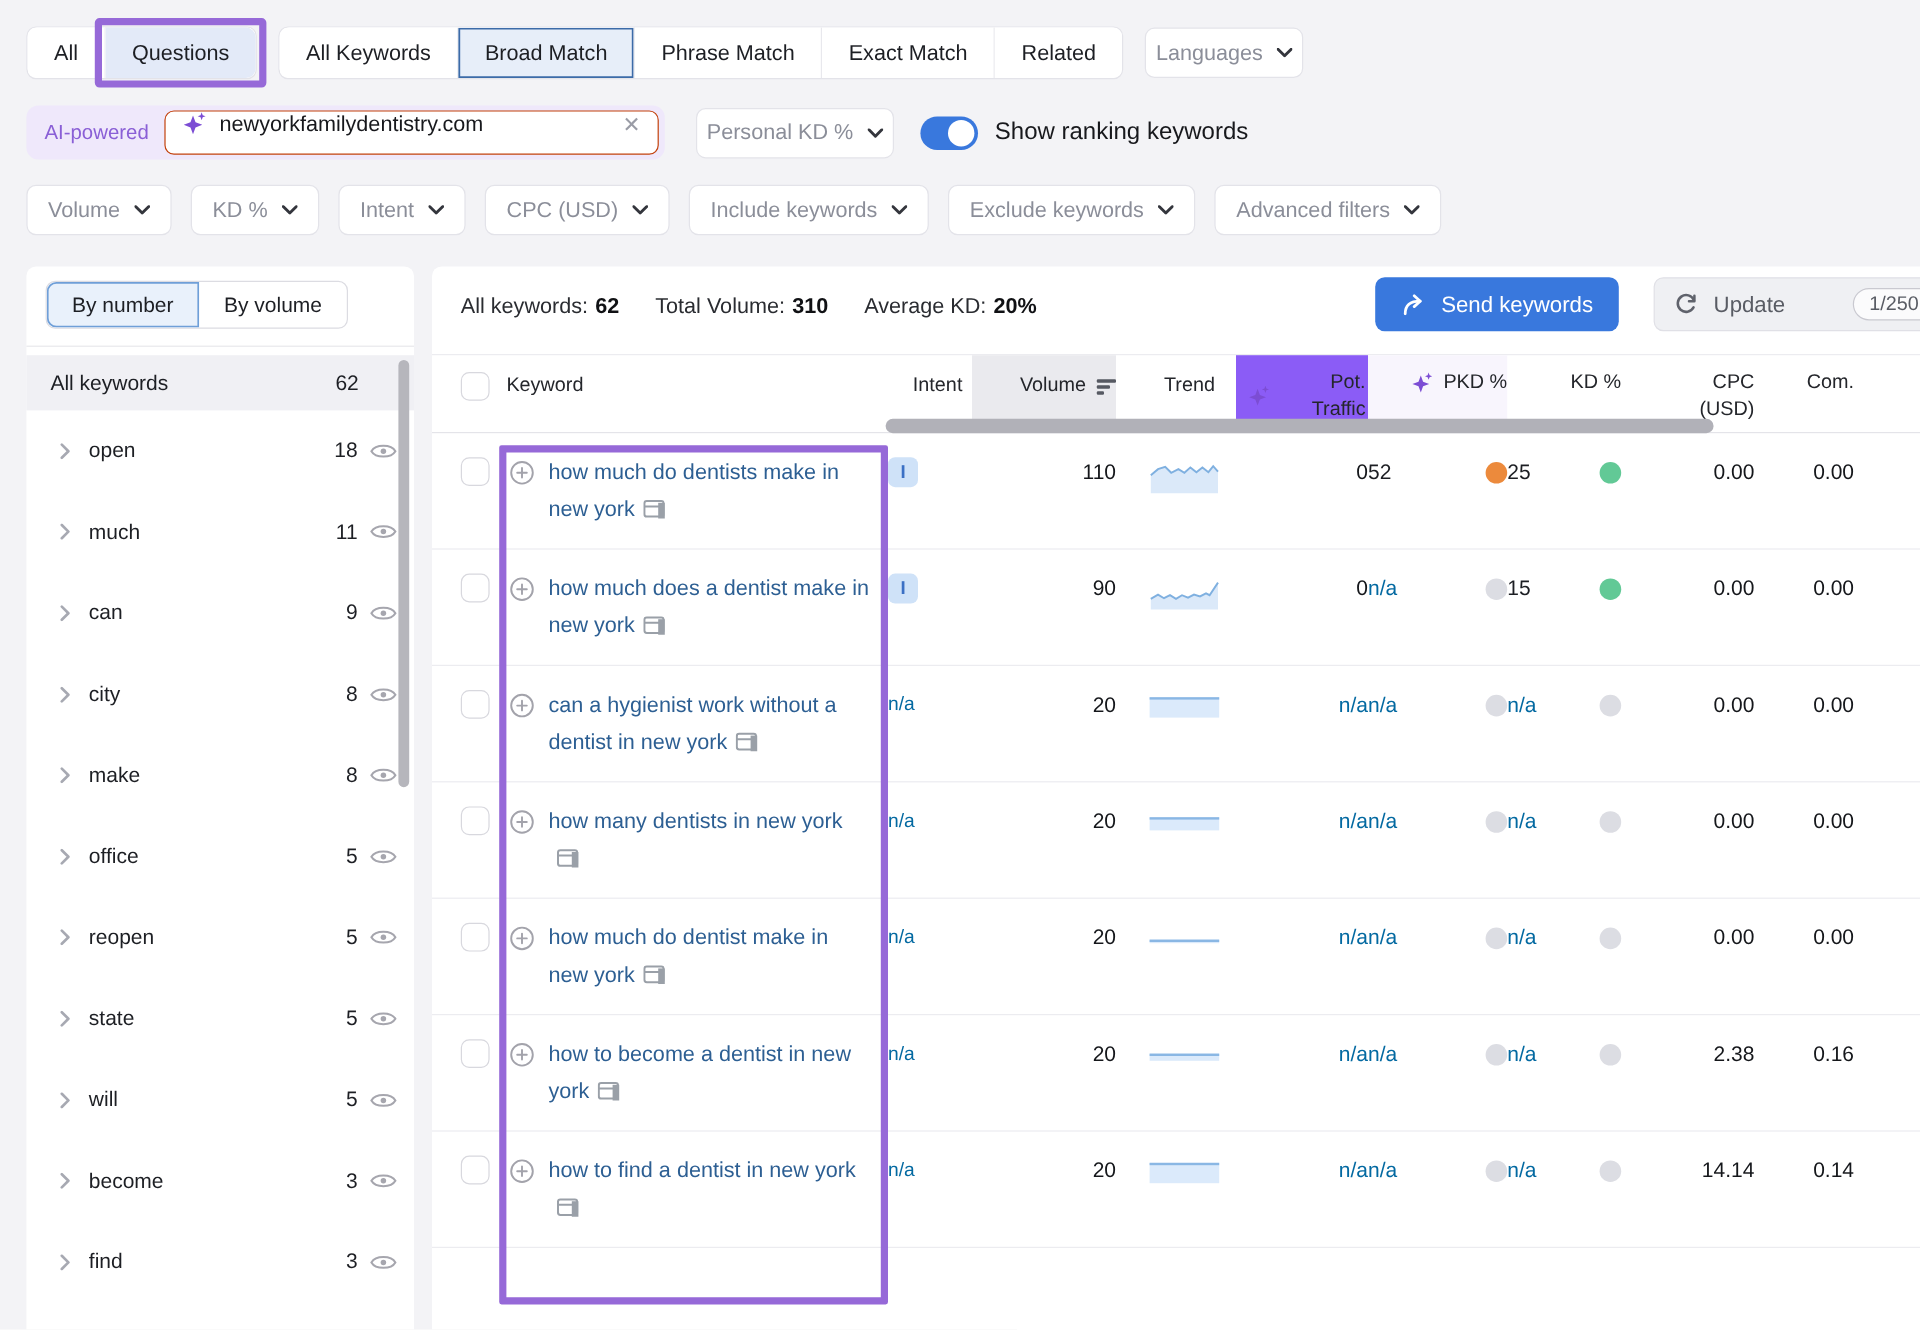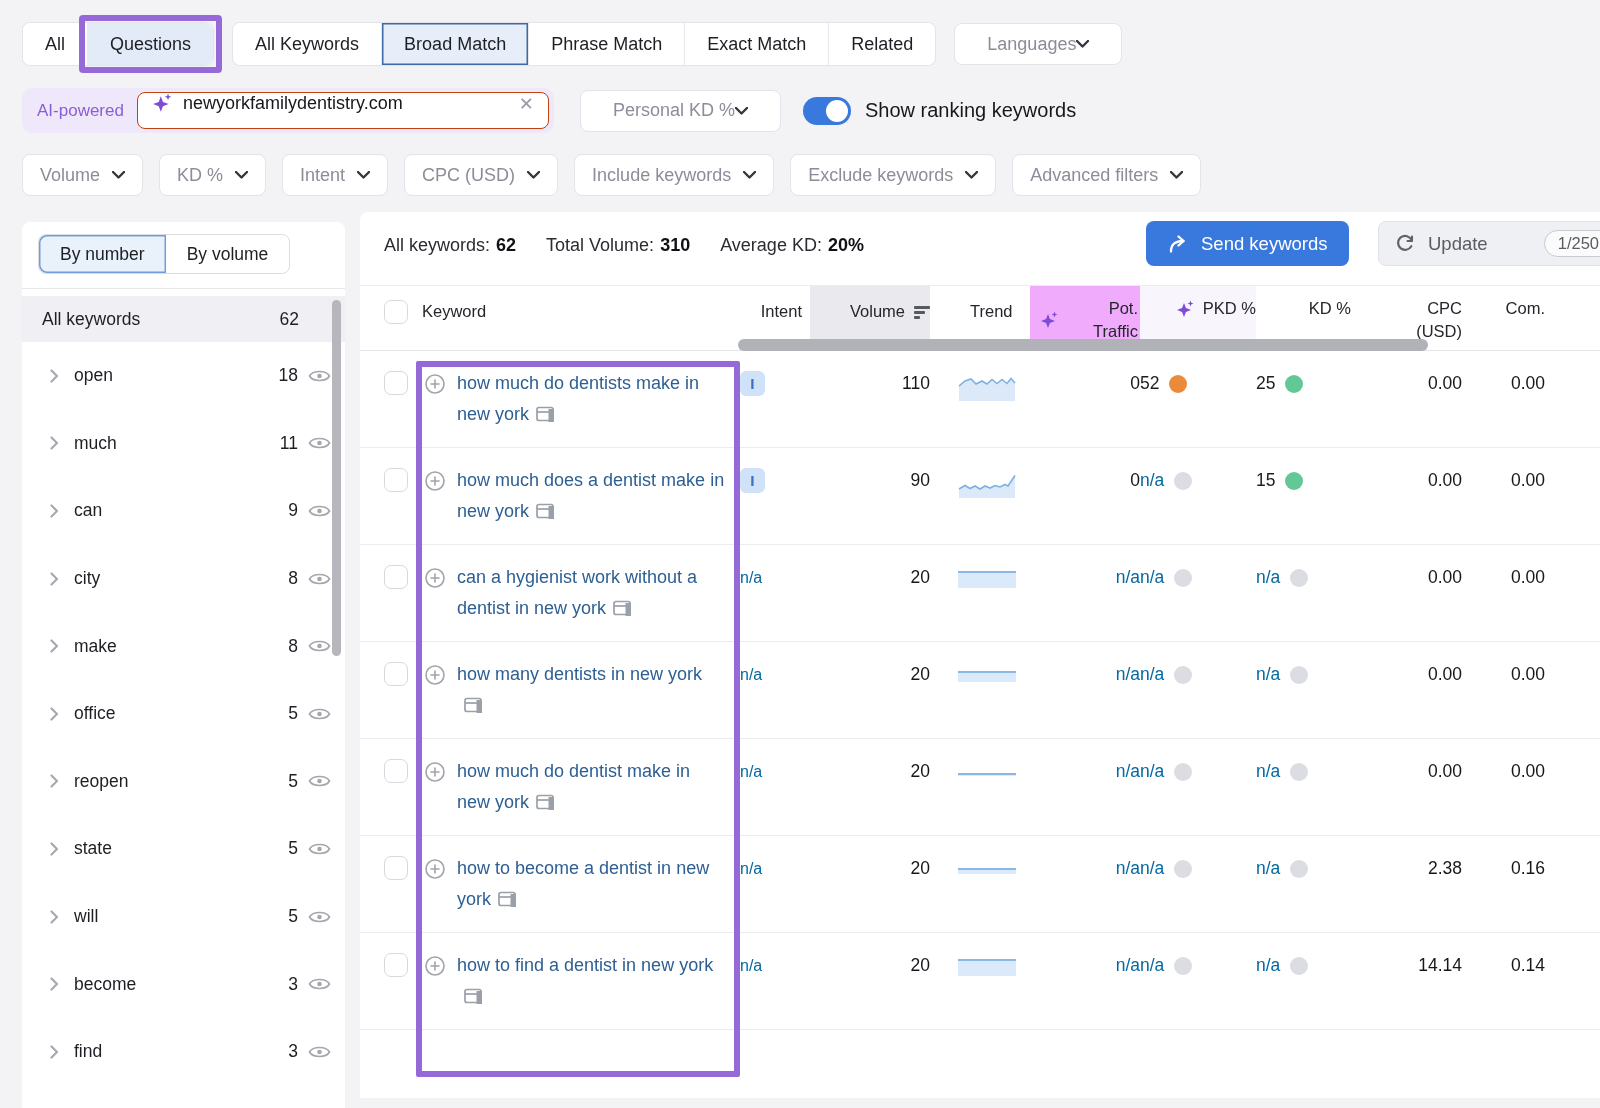--- a/index.html
+++ b/index.html
@@ -10,21 +10,21 @@
   .tabrow { position:absolute; left:22px; top:22px; display:flex; align-items:center; }
   .tabgroup { display:flex; background:#fff; border:1px solid #e3e3e9; border-radius:8px; overflow:visible; }
   .tab { height:42px; display:flex; align-items:center; padding:0 22px; font-size:18px; color:#1d1f24; background:#fff; border-right:1px solid #e8e8ed; cursor:pointer; white-space:nowrap; }
   .tab:first-child { border-radius:8px 0 0 8px; }
   .tab:last-child { border-right:none; border-radius:0 8px 8px 0; }
   .tab.sel-blue { background:#e7eef9; box-shadow:inset 0 0 0 1.5px #3c6ba8; border-radius:0; }
   .tab.sel-q { background:#e3eaf8; }
   .q-wrap { position:relative; }
   .q-annot { position:absolute; left:-9px; top:-8px; right:-9px; bottom:-8px; border:6px solid #9669d8; border-radius:4px; pointer-events:none; z-index:6; }
   .gap { width:18px; }
-  .dd-pill { height:42px; background:#fff; border:1px solid #e3e3e9; border-radius:8px; display:flex; align-items:center; padding:0 32px; font-size:18px; color:#8b8e99; cursor:pointer; white-space:nowrap; }
+  .dd-pill { height:42px; background:#fff; border:1px solid #e3e3e9; border-radius:8px; display:flex; align-items:center; gap:12px; padding:0 8px; font-size:18px; color:#8b8e99; cursor:pointer; white-space:nowrap; }
   .chev { width:13px; height:8px; }
   .chev polyline { fill:none; stroke:#34363d; stroke-width:2.4; stroke-linecap:round; stroke-linejoin:round; }
 
   
   .searchrow { position:absolute; left:22px; top:88px; display:flex; align-items:center; }
   .ai-pill { background:#efe8fb; border-radius:10px; display:flex; align-items:center; height:45px; padding:0 5px 0 15px; }
   .ai-label { color:#8a5fd6; font-size:17px; margin-right:13px; }
   .ai-input { background:#fff; border:1px solid #c2410c; border-radius:8px; height:37px; width:412px; display:flex; padding:0 14px; }
   .ai-input .query { font-size:18px; color:#17181c; flex:1; margin-left:10px; }
   .x-icon { color:#9a9ca6; font-size:18px; cursor:pointer; }
@@ -50,21 +50,21 @@
   .kwitem .chevr { width:9px; height:14px; margin-right:15px; flex:none; }
   .kwitem .chevr polyline { fill:none; stroke:#a7a9b2; stroke-width:2.2; stroke-linecap:round; stroke-linejoin:round; }
   .kwitem .lbl { font-size:17.5px; color:#1d1f24; flex:1; }
   .kwitem .cnt { font-size:17.5px; color:#1d1f24; }
   .eye { width:23px; height:16px; margin-left:10px; flex:none; }
   .eye path { fill:none; stroke:#a6a6ae; stroke-width:1.7; }
   .eye circle { fill:#a6a6ae; }
   .vscroll { position:absolute; right:4px; top:78px; width:9px; height:356px; border-radius:5px; background:#b6b6bc; }
 
   
-  .main { position:absolute; left:360px; top:212px; width:1240px; height:886px; background:#fff; border-radius:8px 0 0 0; }
+  .main { position:absolute; left:360px; top:222px; width:1240px; height:886px; background:#fff; border-radius:8px 0 0 0; }
   .statsrow { display:flex; align-items:center; height:62px; padding:4px 0 0 24px; }
   .stat { font-size:18px; color:#2a2c31; margin-right:30px; }
   .stat b { color:#101114; font-weight:700; margin-left:6px; }
   .send-btn { position:absolute; left:786px; top:9px; height:45px; background:#3978dd; color:#fff; border:none; border-radius:8px; font-size:18.5px; display:flex; align-items:center; gap:12px; padding:0 22px; cursor:pointer; font-family:inherit; }
   .send-btn svg { width:21px; height:18px; }
   .send-btn svg path { fill:none; stroke:#fff; stroke-width:2.3; stroke-linecap:round; stroke-linejoin:round; }
   .update-btn { position:absolute; left:1018px; top:9px; height:45px; width:252px; background:#eff0f3; border:1px solid #e0e0e6; border-radius:8px; display:flex; align-items:center; gap:13px; padding:0 16px; font-size:18.5px; color:#595c64; cursor:pointer; font-family:inherit; }
   .update-btn svg { width:20px; height:20px; }
   .update-btn svg path { fill:none; stroke:#5f626b; stroke-width:2.1; stroke-linecap:round; stroke-linejoin:round; }
   .upd-pill { margin-left:auto; background:#fbfbfc; border:1.5px solid #c9c9d0; border-radius:15px; padding:3px 13px; font-size:16.5px; color:#595c64; white-space:nowrap; }
@@ -74,21 +74,21 @@
   .thead { position:absolute; left:0; top:73px; width:1240px; height:66px; border-top:1px solid #ececf0; border-bottom:1px solid #e4e4e9; font-size:16.5px; color:#24262b; }
   .th { padding-top:11px; line-height:23px; }
   .th.r { text-align:right; }
   .th-check { padding:14px 0 0 24px; }
   .th-kw { padding-left:2px; padding-top:14px; }
   .th-vol { background:#eaeaee; display:flex; justify-content:flex-end; align-items:flex-start; padding-top:14px; gap:9px; }
   .sort-ic { display:flex; flex-direction:column; gap:2.5px; margin-top:6px; }
   .sort-ic span { display:block; height:2.6px; background:#565962; border-radius:1px; }
   .sort-ic .b1{width:16px;} .sort-ic .b2{width:11px;} .sort-ic .b3{width:6px;}
   .th-trend { padding-left:40px; padding-top:14px; }
-  .th-pot { background:#f0abfc; display:flex; justify-content:flex-end; gap:23px; padding-right:2px; }
+  .th-pot { background:#8b5cf6; display:flex; justify-content:flex-end; gap:23px; padding-right:2px; }
   .th-pot .two { text-align:right; width:56px; }
   .th-pkd { background:#f8f5fd; display:flex; justify-content:flex-end; align-items:flex-start; gap:8px; padding-top:11px; }
   .sparkle { width:19px; height:19px; margin-top:3px; flex:none; }
   .sparkle path { fill:#7c4dd4; }
   .th-cpc .two { display:inline-block; text-align:right; width:60px; }
   .checkbox { width:24px; height:24px; border:1.5px solid #d8d8de; border-radius:7px; background:#fff; cursor:pointer; }
 
   .rows { position:absolute; left:0; top:139px; width:1240px; }
   .trow { border-bottom:1px solid #ececf0; }
   .td { padding-top:22px; font-size:17.5px; }
@@ -109,21 +109,21 @@
   .intent-cell .val.na { margin-top:2px; }
   .trend-cell { padding-top:24px; padding-left:28px; }
   .spark { width:58px; height:27px; display:block; }
   .spark .area { fill:#dbe9f9; }
   .spark .line { fill:none; stroke:#7fb0e0; stroke-width:1.6; }
   .flatbar { width:58px; background:#dbeafb; border-top:2.5px solid #8ab7e4; }
   .flat-lg { height:17px; margin-top:2px; }
   .flat-md { height:11px; margin-top:5px; }
   .flat-sm { height:6px; margin-top:8px; }
   .flat-line { height:3px; margin-top:10px; }
-  .dotcell { display:flex; justify-content:flex-start; align-items:flex-start; gap:10px; padding-top:22px; font-size:17.5px; }
+  .dotcell { display:flex; justify-content:space-between; align-items:flex-start; gap:10px; padding-top:22px; font-size:17.5px; }
   .dot { width:18px; height:18px; border-radius:50%; margin-top:2px; flex:none; }
   .dot.orange { background:#ec8a3c; }
   .dot.green { background:#62c996; }
   .dot.gray { background:#dcdde3; }
   .val.na, .na { color:#0369a1; }
 
   .hscroll { position:absolute; left:378px; top:127px; width:690px; height:12px; border-radius:6px; background:#b1b1b8; z-index:4; }
   .kw-annot { position:absolute; left:56px; top:149px; width:324px; height:716px; border:6px solid #9669d8; border-radius:2px; pointer-events:none; z-index:5; }
 </style>
 </head>

